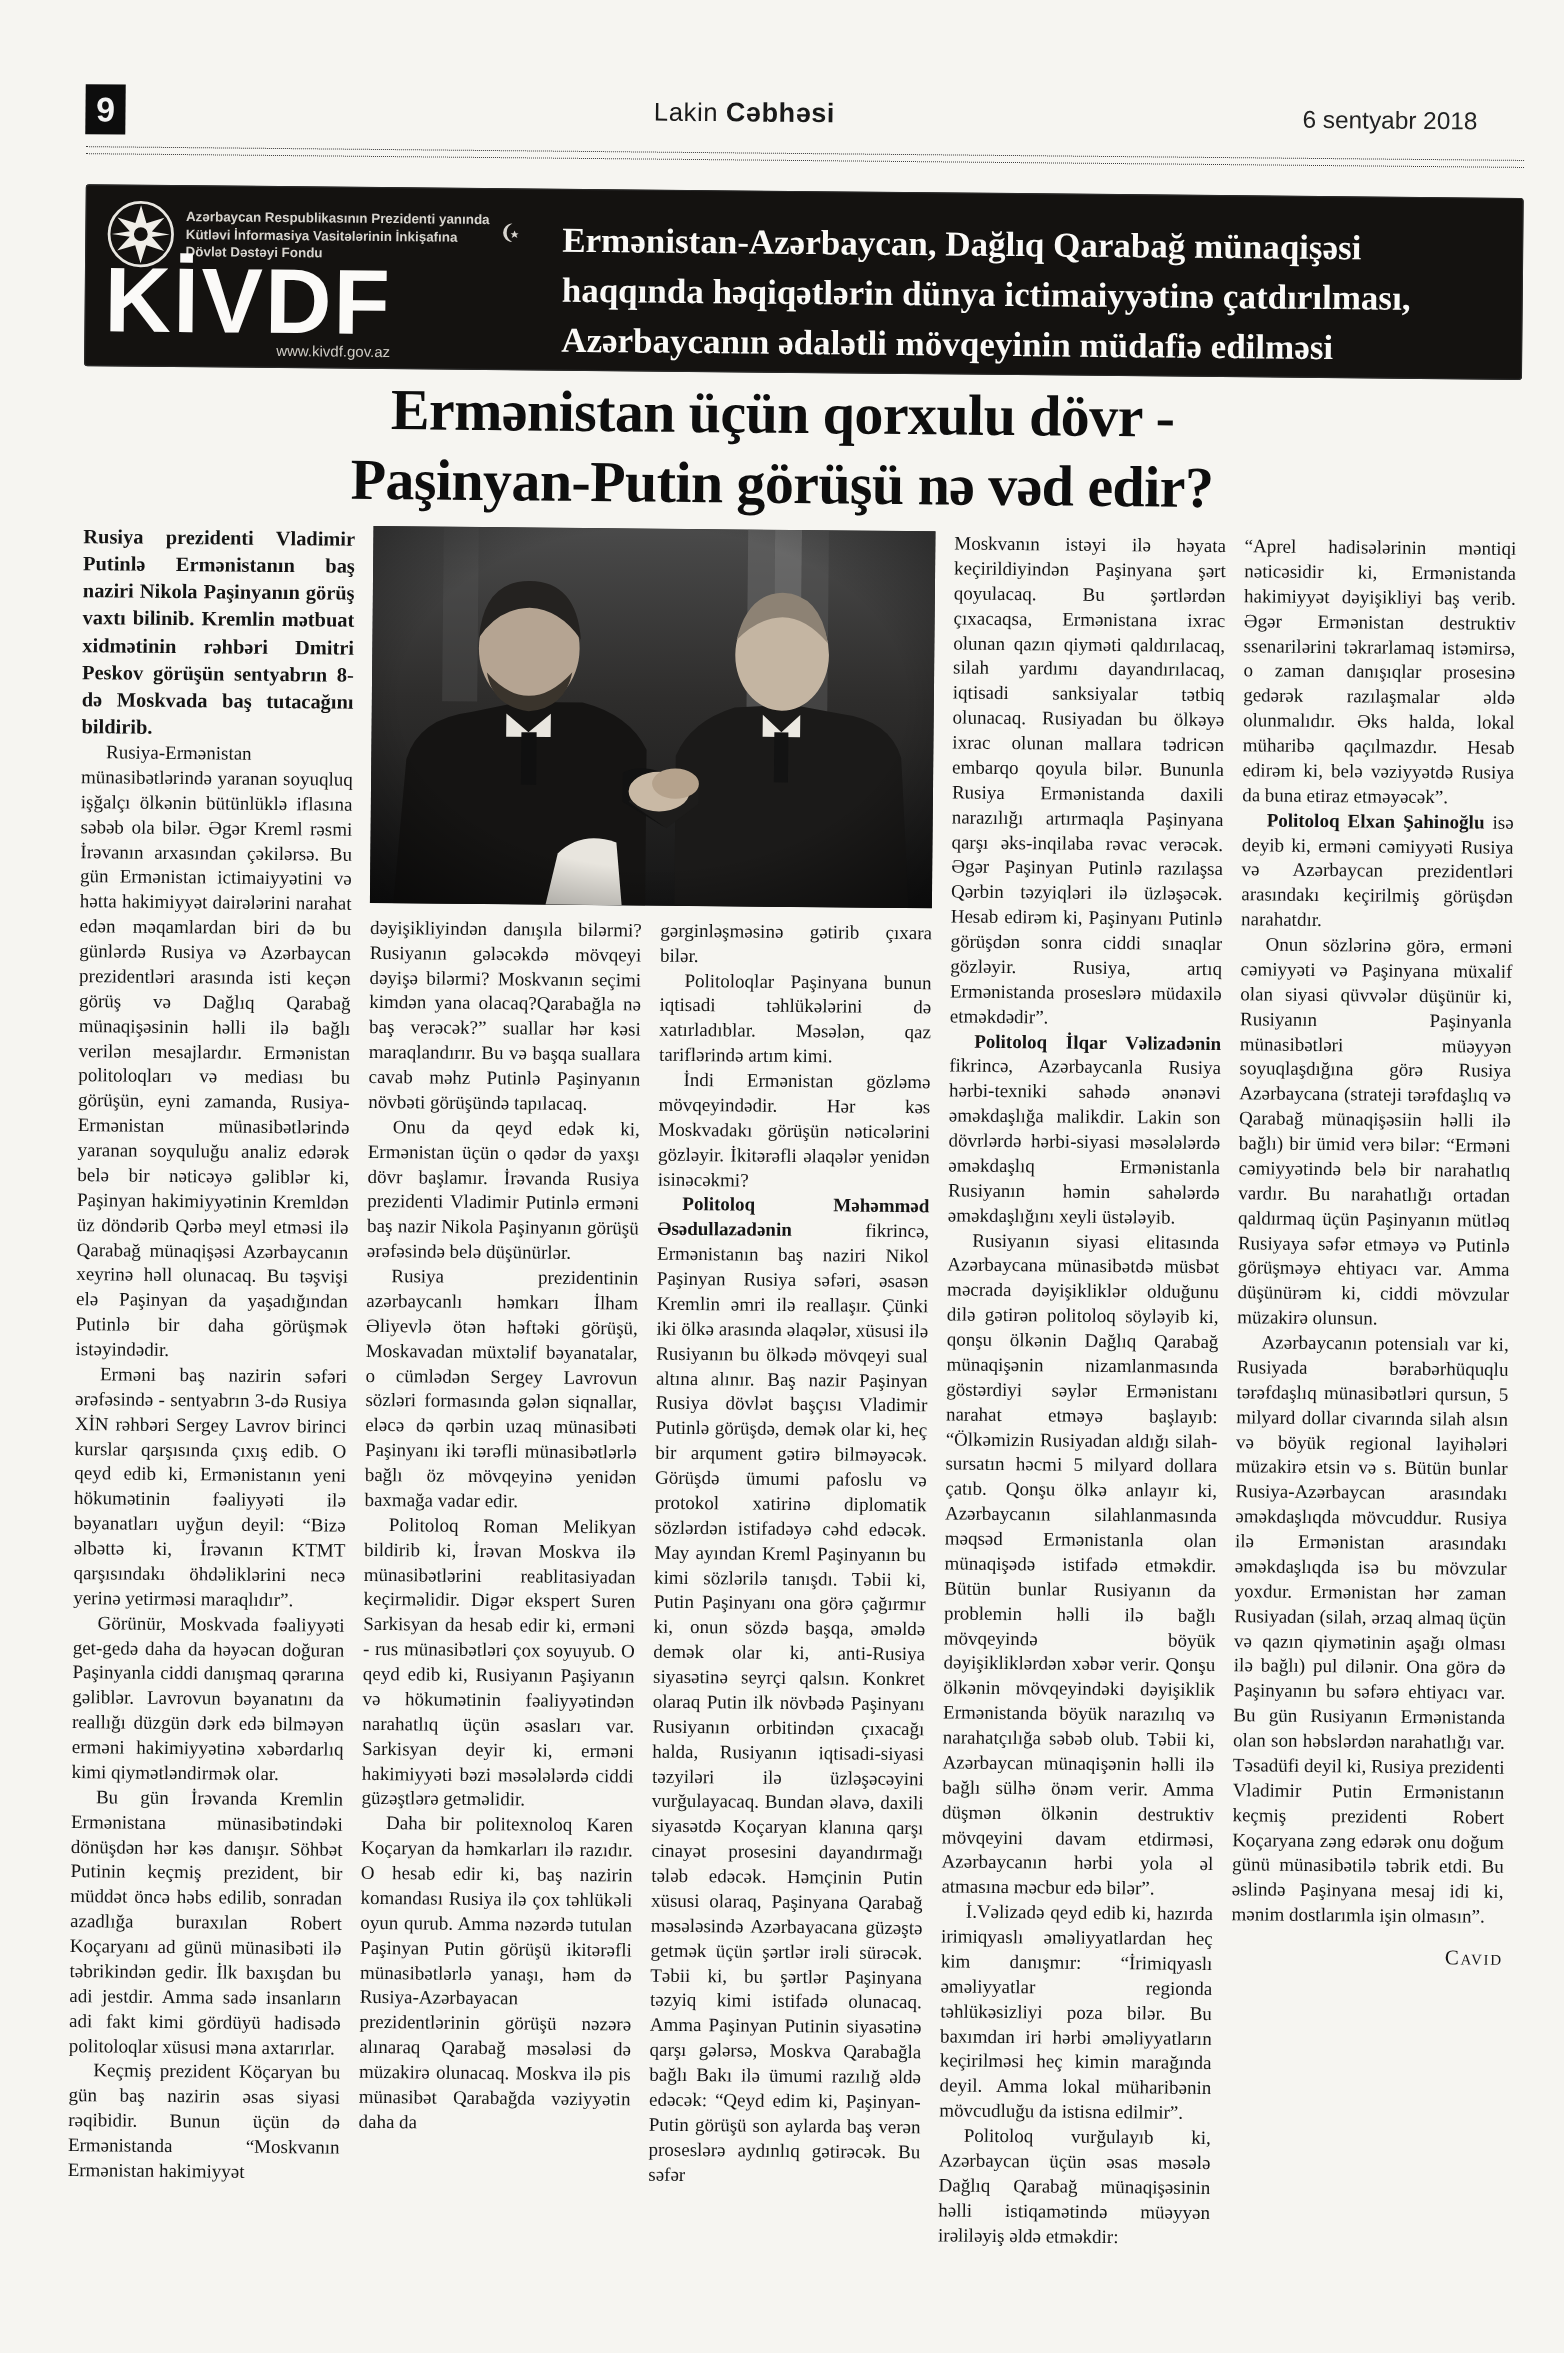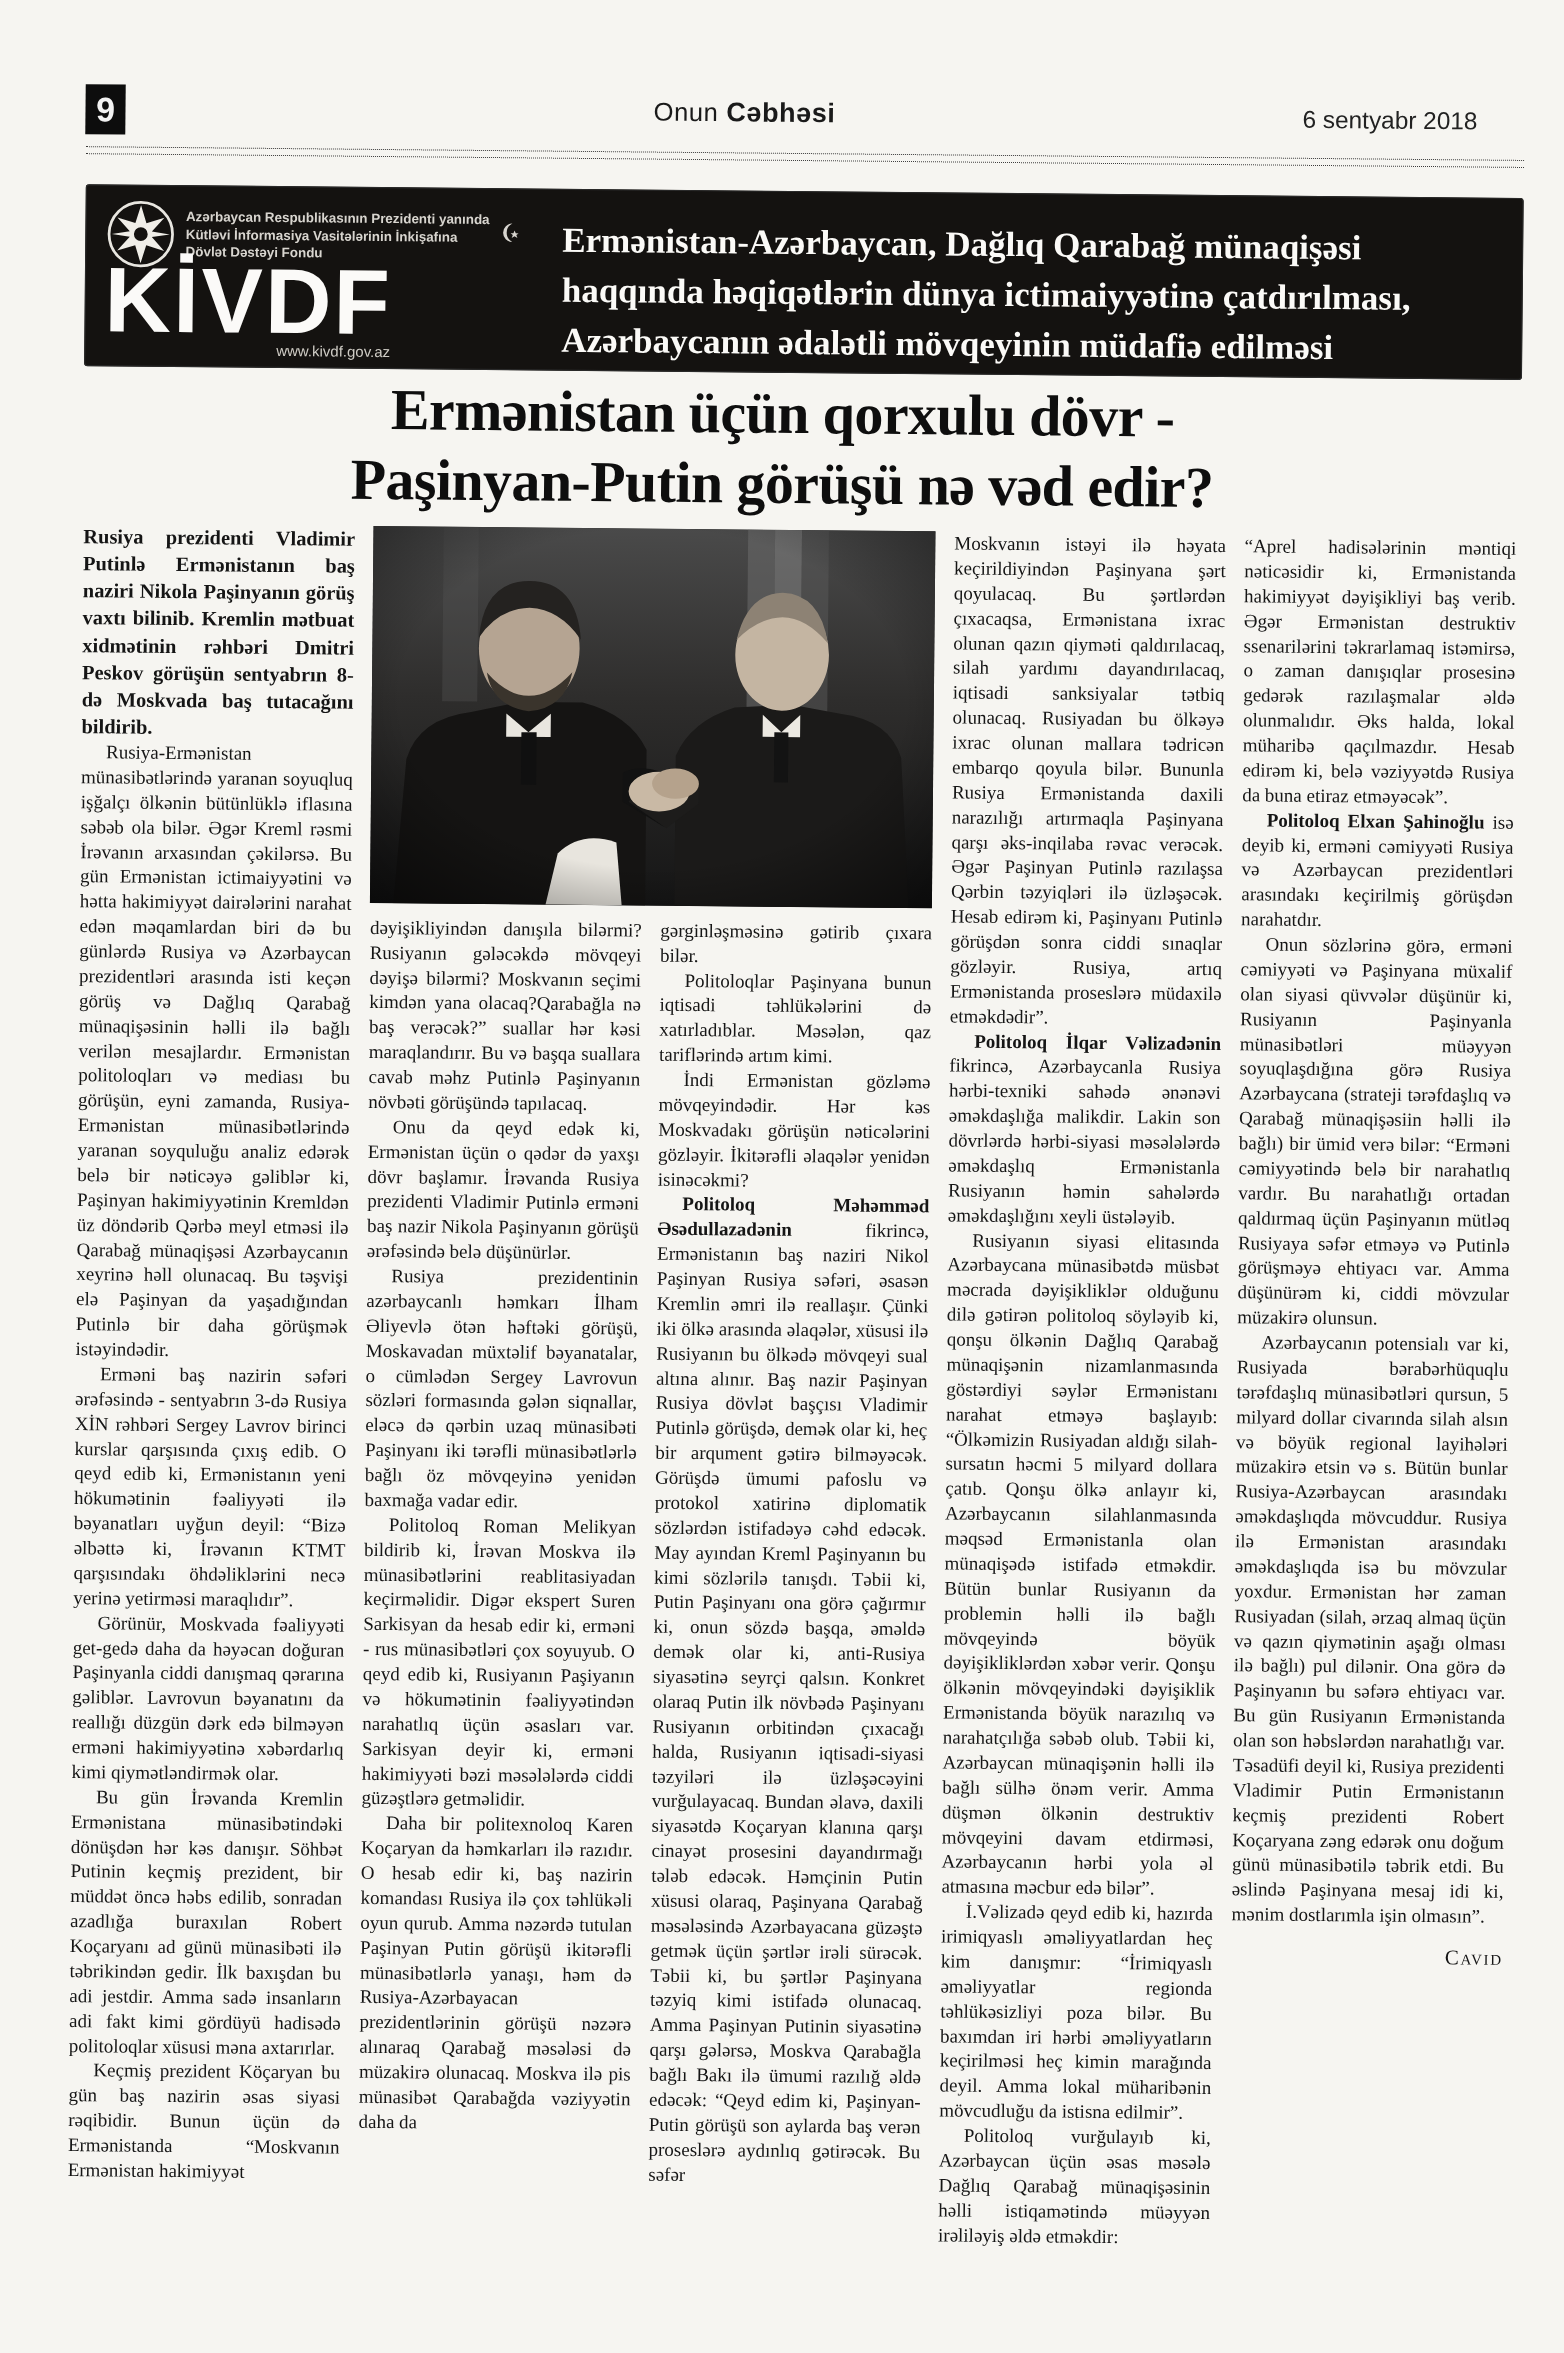--- a/index.html
+++ b/index.html
@@ -82,21 +82,21 @@
     text-align:right;font-variant:small-caps;letter-spacing:1.7px;
     font-size:21px;margin-top:15px !important;
   }
 </style>
 </head>
 <body>
 
 <div class="scan">
 
   <div class="pagenum">9</div>
-  <div class="masthead"><span>Onun </span><b>Cəbhəsi</b></div>
+  <div class="masthead"><span>Lakin </span><b>Cəbhəsi</b></div>
   <div class="issue-date">6 sentyabr 2018</div>
   <div class="header-rule"></div>
 
   <div class="banner">
     <div class="banner-left">
       <div class="emblem-row">
         <svg class="emblem" viewBox="0 0 100 100">
           <circle cx="50" cy="50" r="46" fill="none" stroke="#e8e6e0" stroke-width="4"></circle>
           <path fill="#f0eee8" d="M50 8 L58 34 L84 26 L66 46 L92 50 L66 54 L84 74 L58 66 L50 92 L42 66 L16 74 L34 54 L8 50 L34 46 L16 26 L42 34 Z"></path>
           <circle cx="50" cy="50" r="10" fill="#141210"></circle>

